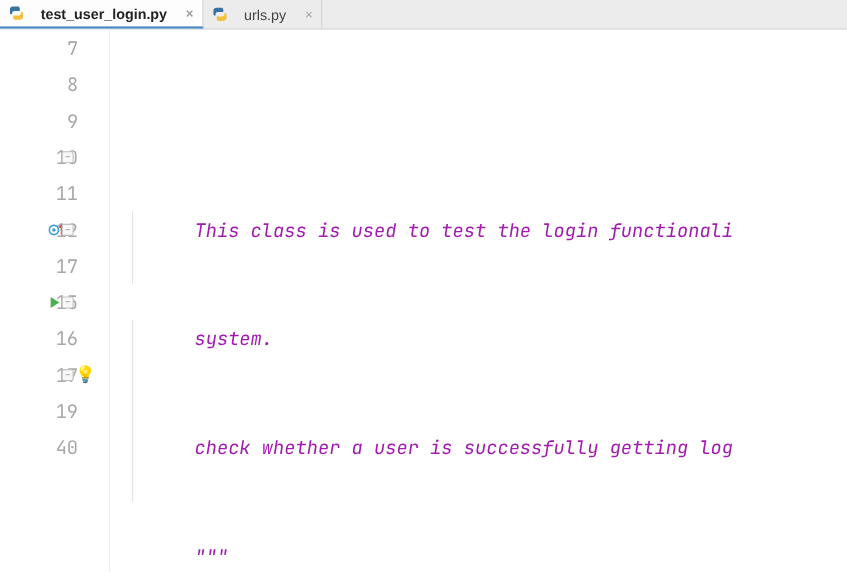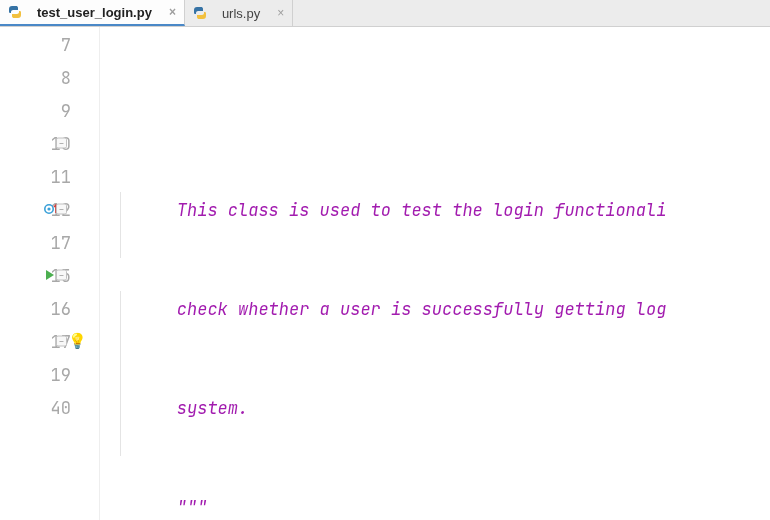--- a/index.html
+++ b/index.html
@@ -187,22 +187,22 @@
     </div>
     <div class="ln">19</div>
     <div class="ln">40</div>
   </div>
 
   <div class="code">
     <div class="indent-guide" style="left:20px; top:165px; height:66px;"></div>
     <div class="indent-guide" style="left:20px; top:264px; height:165px;"></div>
 
     <div class="row">    <span class="c-comment">This class is used to test the login functionali</span></div>
+    <div class="row">    <span class="c-comment">system.</span></div>
     <div class="row">    <span class="c-comment">check whether a user is successfully getting log</span></div>
-    <div class="row">    <span class="c-comment">system.</span></div>
     <div class="row">    <span class="c-comment">"""</span></div>
     
     
     
     
     
     
     
     
     

